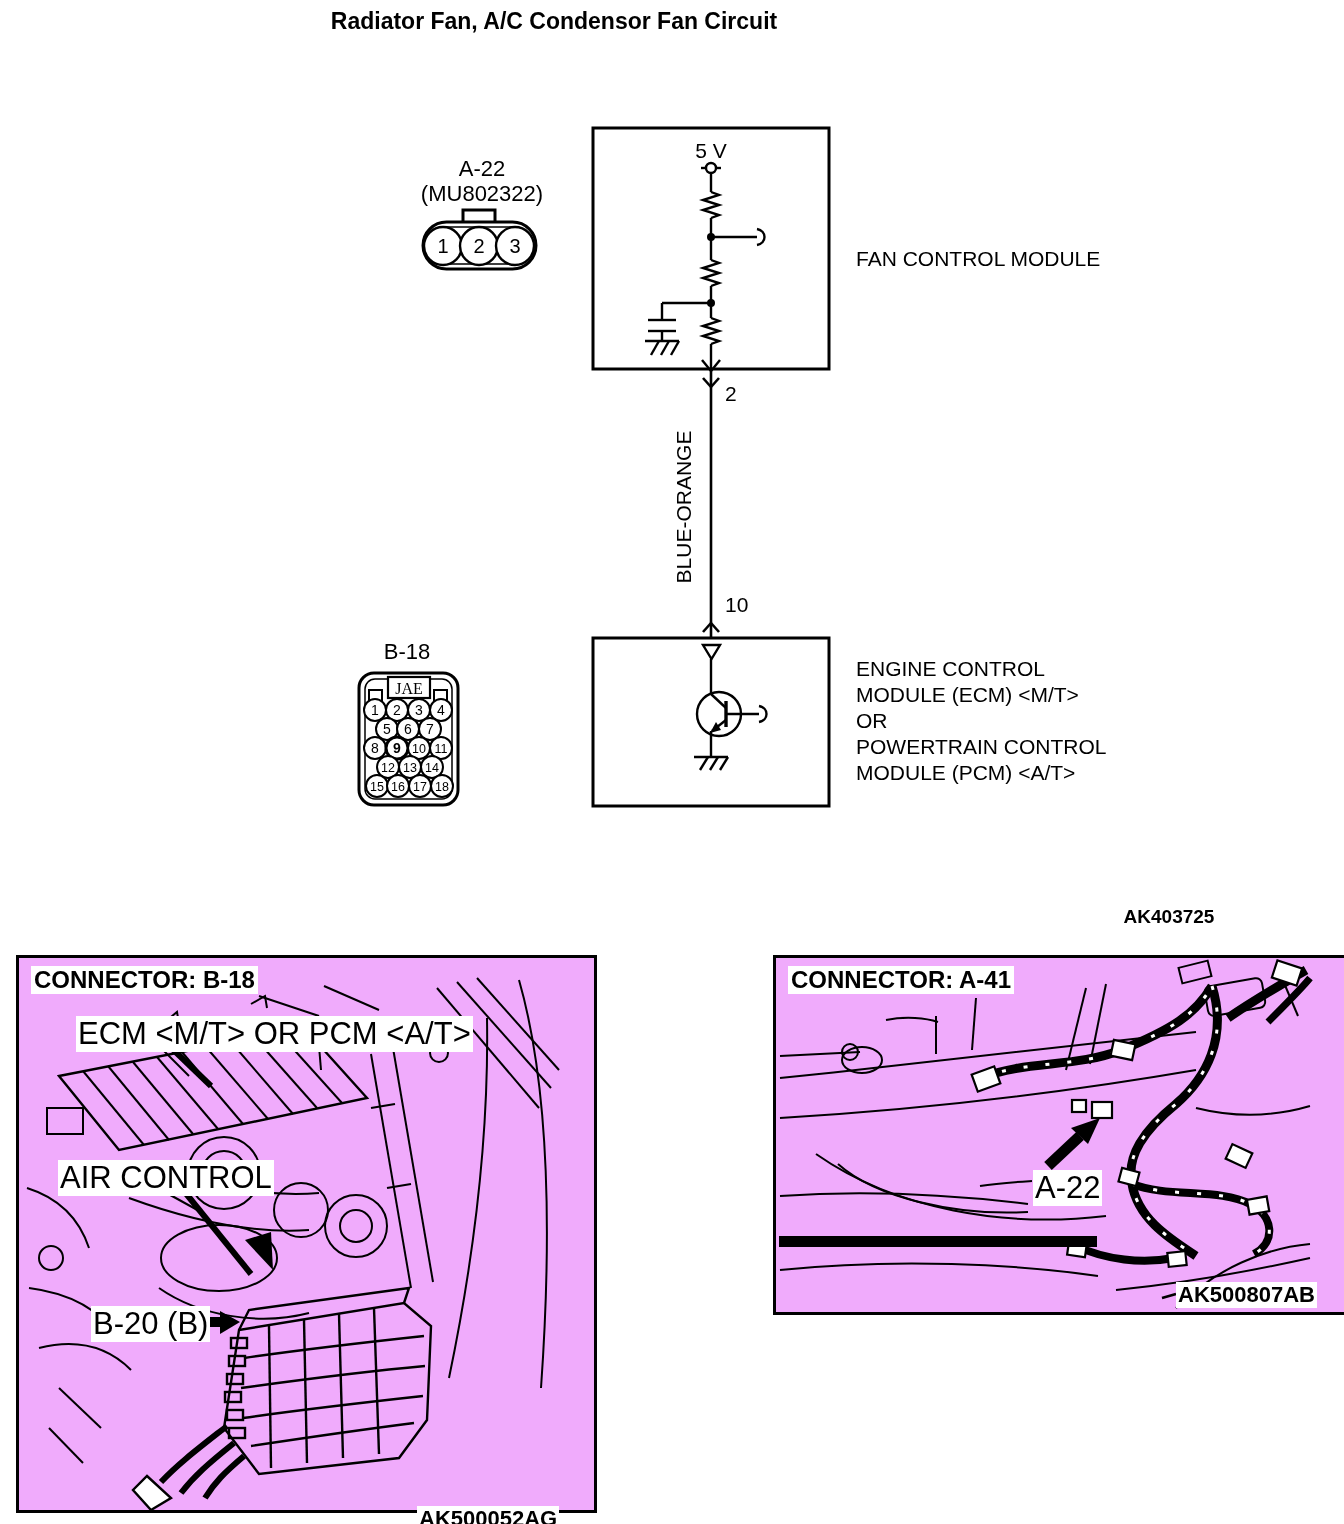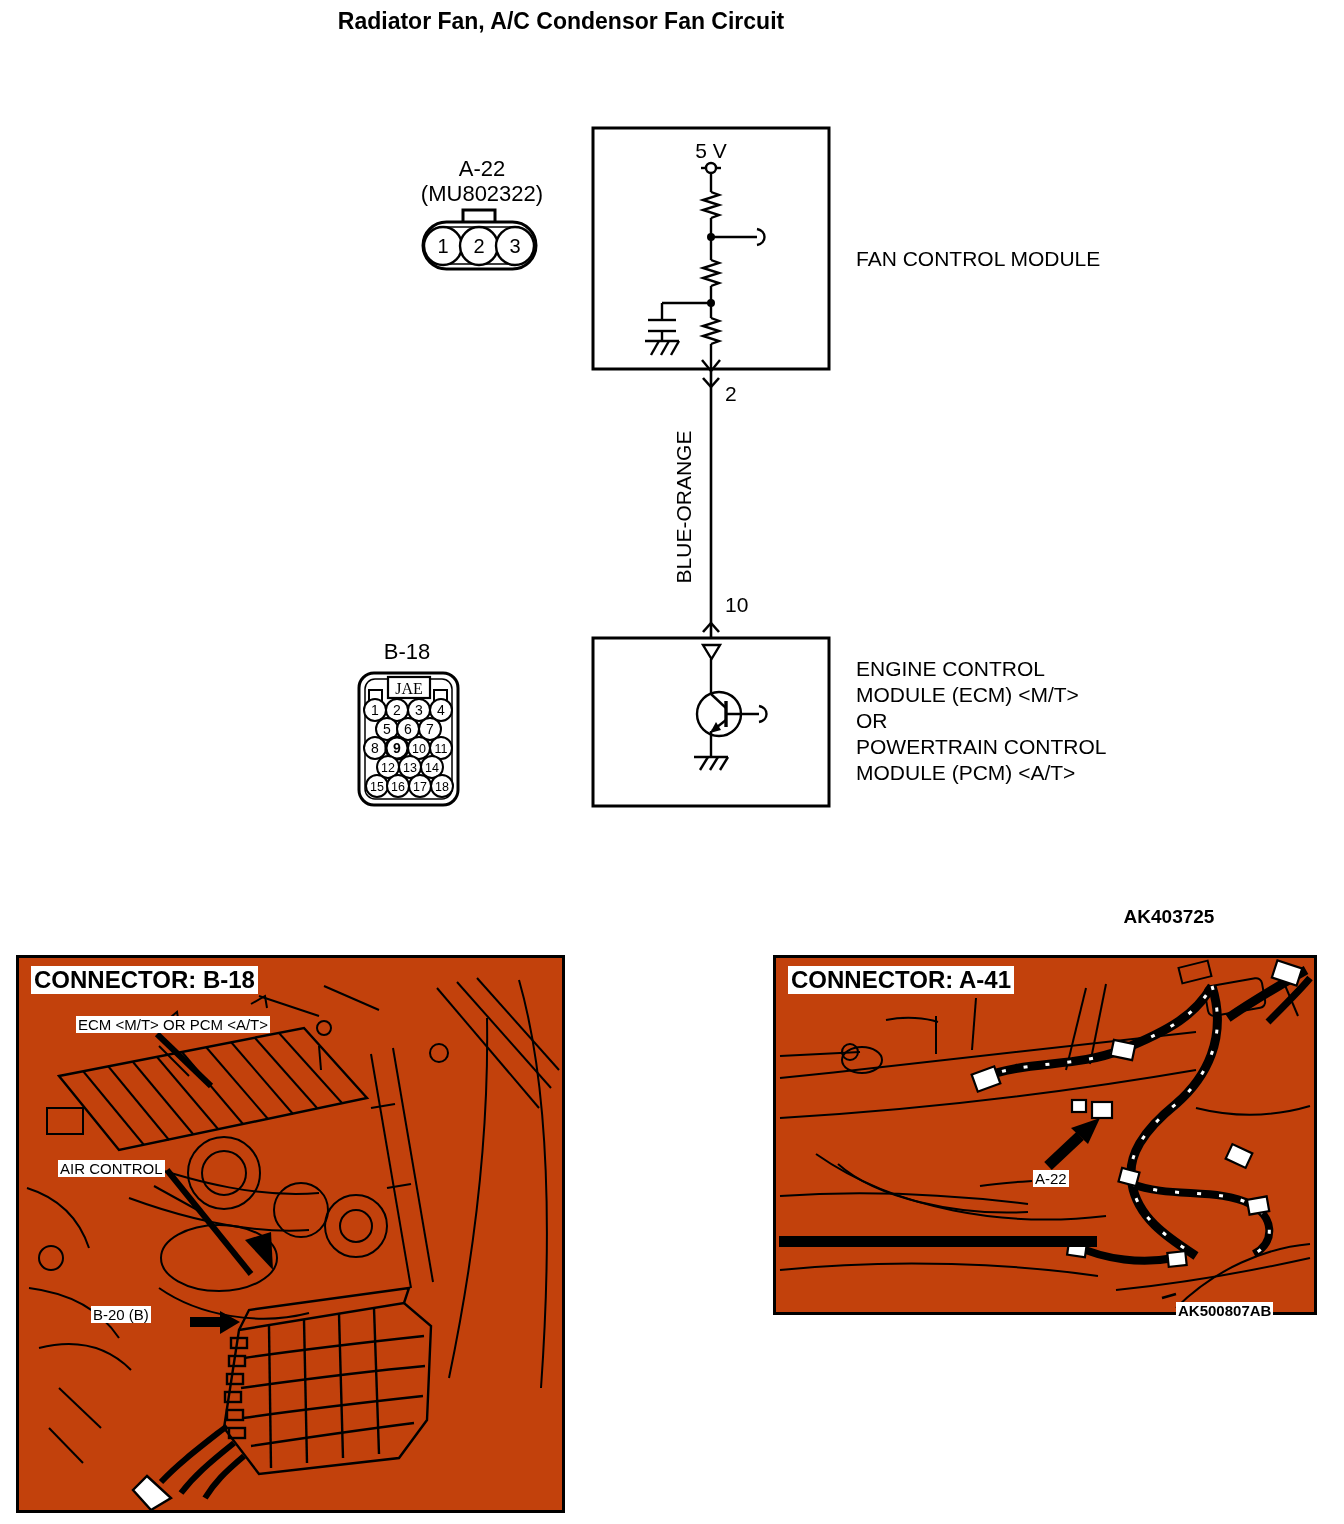--- a/index.html
+++ b/index.html
@@ -1,28 +1,28 @@
 <!DOCTYPE html>
 <html><head>
 <meta charset="utf-8">
 <style>
   html,body { margin:0; padding:0; background:#fff; }
   body { width:1344px; height:1524px; position:relative;
          font-family:"Liberation Sans", sans-serif; color:#000; }
   .abs { position:absolute; }
-  .page-title { top:8px; left:8px; width:1106px; text-align:center;
+  .page-title { top:8px; left:1px; width:1106px; text-align:center;
                 font-size:23px; font-weight:bold; }
   .fig-code { font-size:19px; font-weight:bold; }
-  .panel { position:absolute; border:3px solid #000; background:#c2410c; }
+  .panel { position:absolute; border:3px solid #000; background:#f0abfc;padding-left:32px; }
   .panel-header { position:absolute; font-size:24px; font-weight:bold;
                   background:#fff; padding:0 3px; white-space:nowrap; }
-  .panel-label { position:absolute; font-size:15px; background:#fff;
+  .panel-label { position:absolute; font-size:31px; background:#fff;
                  padding:0 2px; white-space:nowrap; }
-  .panel-code { position:absolute; font-size:15px; font-weight:bold;
-                background:#fff; padding:0 2px; white-space:nowrap;margin-top:20px; }
+  .panel-code { position:absolute; font-size:22px; font-weight:bold;
+                background:#fff; padding:0 2px; white-space:nowrap; }
   svg { position:absolute; top:0; left:0; }
   svg text { font-family:"Liberation Sans", sans-serif; fill:#000; }
   .serif { font-family:"Liberation Serif", serif; }
 </style>
 </head>
 <body>
 
 <div class="abs page-title">Radiator Fan, A/C Condensor Fan Circuit</div>
 
 <svg width="1344" height="950" viewBox="0 0 1344 950">

